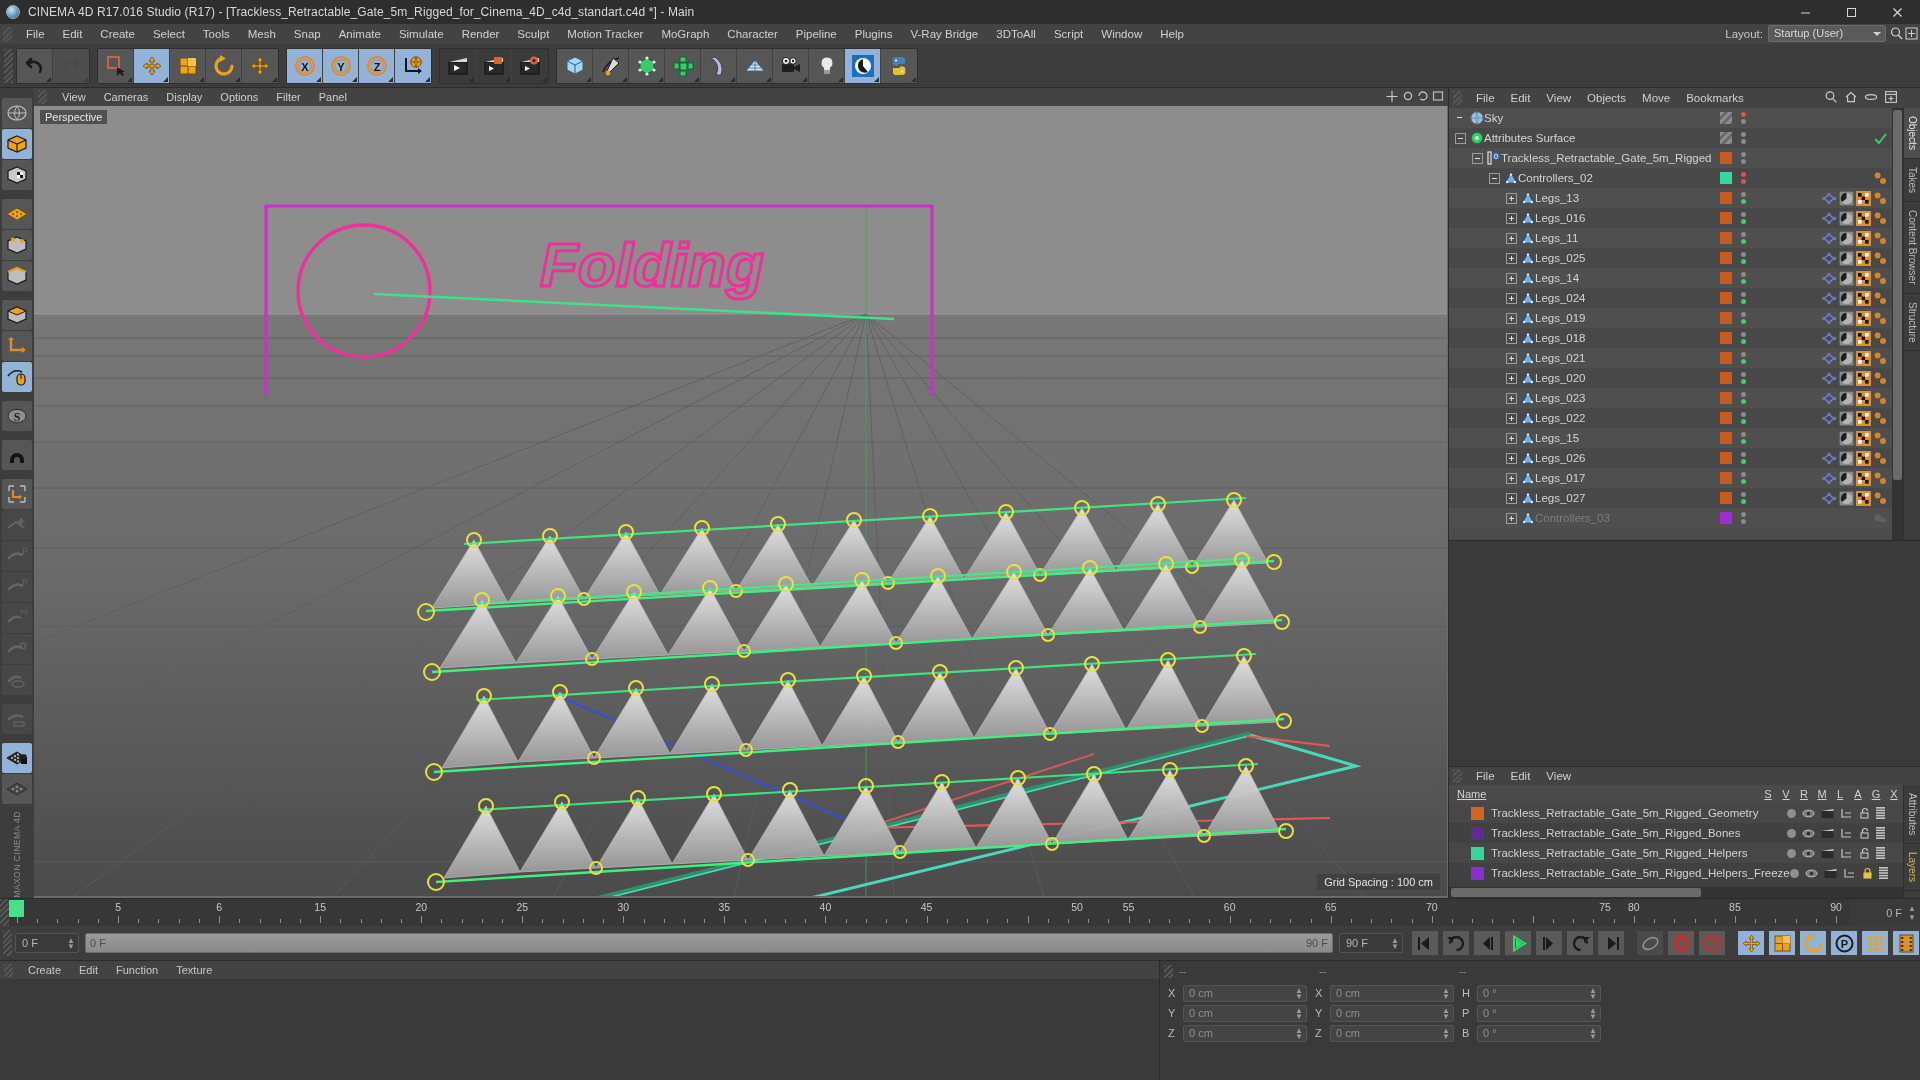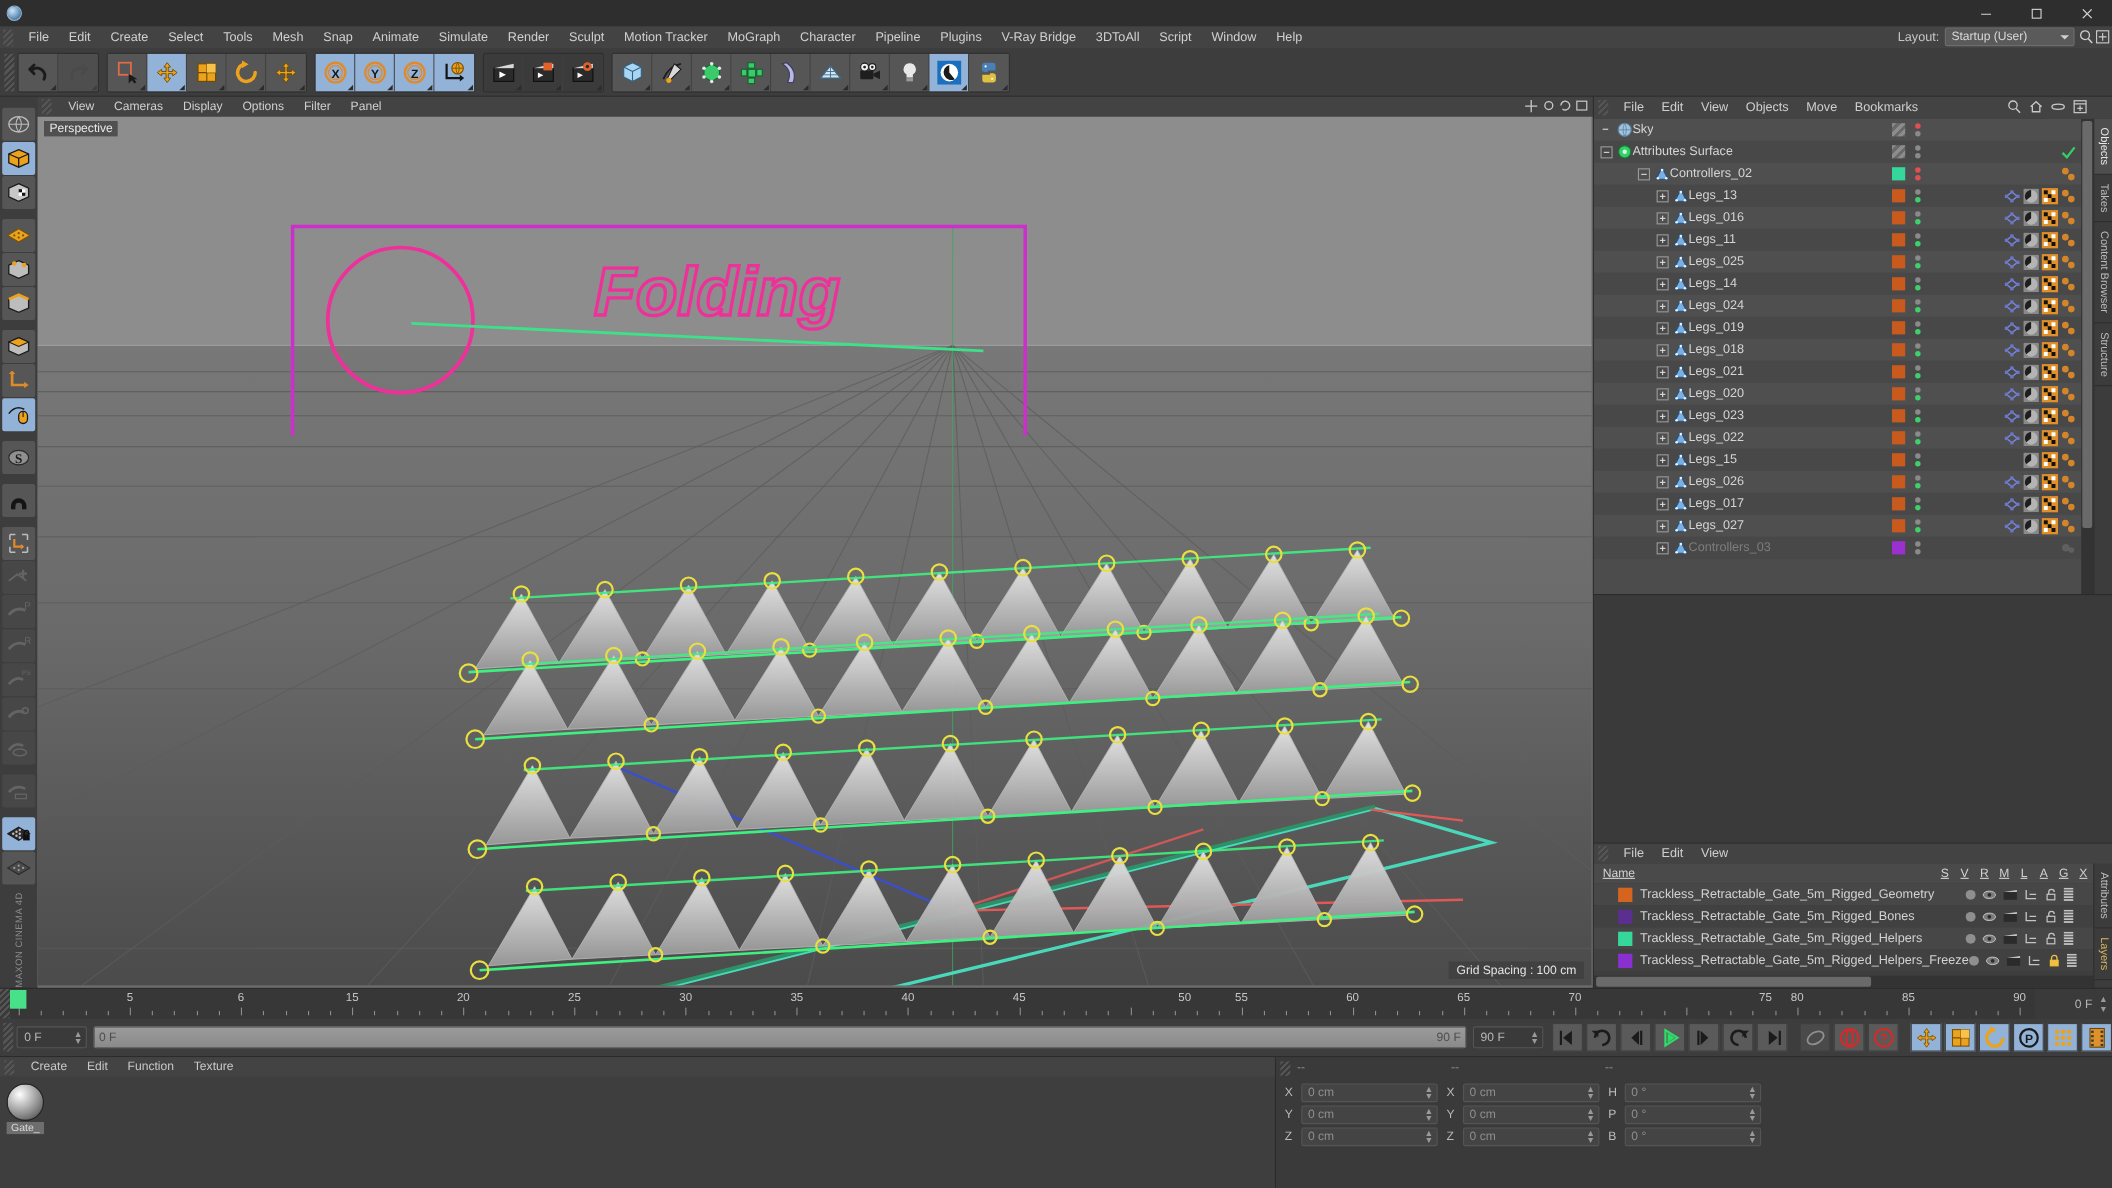--- a/index.html
+++ b/index.html
@@ -217,20 +217,21 @@
   .hsb { height: 11px; background: #333; position: relative; }
   .hsb .thumb { position: absolute; top: 1px; bottom: 1px; background: #6a6a6a; border-radius: 2px; }
 </style>
 </head>
 <body>
 
 <div class="app">
 
   <div class="titlebar">
     <div class="tb-icon"></div>
+    <div class="tb-title">CINEMA 4D R17.016 Studio (R17) - [Trackless_Retractable_Gate_5m_Rigged_for_Cinema_4D_c4d_standart.c4d *] - Main</div>
     <div class="win-btns">
       <div class="win-btn">
         <svg width="11" height="11" viewBox="0 0 11 11">
             <line x1="1" y1="6" x2="10" y2="6" stroke="#d6d6d6" stroke-width="1"></line>
           </svg>
       </div>
       <div class="win-btn">
         <svg width="11" height="11" viewBox="0 0 11 11">
             <rect x="1.5" y="1.5" width="8" height="8" fill="none" stroke="#d6d6d6" stroke-width="1"></rect>
           </svg>
@@ -989,20 +990,36 @@
     <span class="swatch" style="background:repeating-linear-gradient(135deg,#8c8c8c 0 3px,#6a6a6a 3px 6px)"></span>
               <span class="tr-dots">
                 <span class="dot" style="background:#8a8a8a"></span>
                 <span class="dot" style="background:#8a8a8a"></span>
               </span>
               <span class="tr-tags">
                 <svg class="tagicon" width="15" height="15" viewBox="0 0 15 15">
                   <path d="M2 8 L6 12 L13 3" fill="none" stroke="#33d06a" stroke-width="2"></path>
                 </svg>
               </span>
+            </div>
+            <div class="trow ">
+    <span class="tr-indent" style="width:23px"></span>
+              <span class="tr-exp "></span>
+    <svg width="14" height="14" viewBox="0 0 14 14">
+                <rect x="1" y="1" width="3" height="12" fill="none" stroke="#d8d8d8" stroke-width="1.3"></rect>
+                <circle cx="9" cy="5" r="3.6" fill="#3a70b8"></circle>
+                <text x="9" y="8" font-size="7" text-anchor="middle" fill="#fff" font-family="Liberation Sans, sans-serif">0</text>
+              </svg>
+    <span class="tr-name">Trackless_Retractable_Gate_5m_Rigged</span>
+    <span class="swatch" style="background:#c85a1e"></span>
+              <span class="tr-dots">
+                <span class="dot" style="background:#8a8a8a"></span>
+                <span class="dot" style="background:#8a8a8a"></span>
+              </span>
+              <span class="tr-tags"></span>
             </div>
             <div class="trow ">
     <span class="tr-indent" style="width:40px"></span>
               <span class="tr-exp "></span>
     <svg width="14" height="14" viewBox="0 0 14 14">
                 <path d="M7 1.5 L12.5 12 L1.5 12 Z" fill="#7aafe0" stroke="#27527f" stroke-width="1"></path>
                 <circle cx="7" cy="3.6" r="1.2" fill="#e8f2fa"></circle>
                 <circle cx="3.2" cy="11" r="1.2" fill="#e8f2fa"></circle>
                 <circle cx="10.8" cy="11" r="1.2" fill="#e8f2fa"></circle>
               </svg>
@@ -2227,28 +2244,20 @@
     <div class="matmgr">
       <div class="matmgr-menu">
         <div style="width:9px;height:13px;margin:0 6px 0 4px;background:repeating-linear-gradient(135deg,#555 0 2px,#434343 2px 4px)"></div>
         <div id="mm-menu-items" style="display:flex">
             <div class="mi">Create</div>
             <div class="mi">Edit</div>
             <div class="mi">Function</div>
             <div class="mi">Texture</div>
           </div>
       </div>
-      <div class="matmgr-body">
-        <div id="mat-chips" style="display:flex;gap:8px">
-  <div class="matchip">
-    <div class="matchip-img"></div>
-    <div class="matchip-lbl">Gate_</div>
-  </div>
-          </div>
-      </div>
     </div>
 
     <div class="coordmgr">
       <div class="coord-head">
         <div class="cgrip"></div>
         <div class="ch">--</div>
         <div class="ch">--</div>
         <div class="ch">--</div>
       </div>
       <div class="coord-grid">

